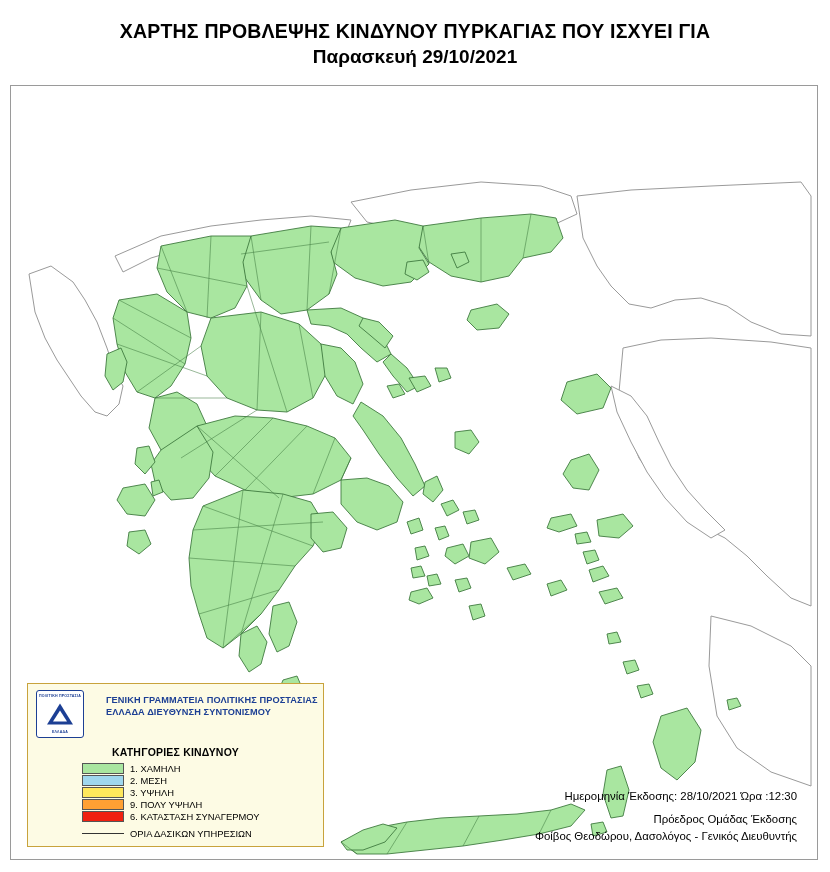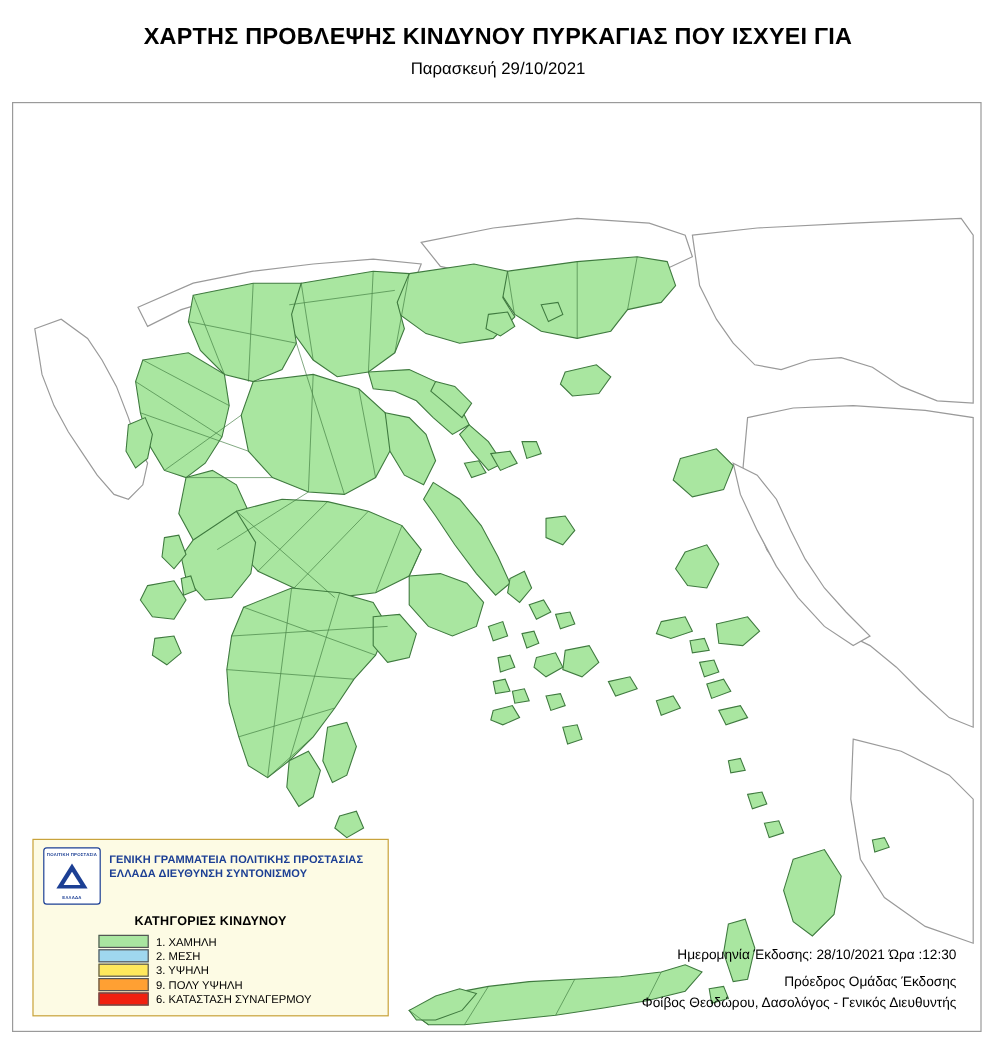--- a/index.html
+++ b/index.html
@@ -30,22 +30,22 @@
     text-align: center;
   }
   .title-line1 {
     font-size: 19.5px;
     font-weight: bold;
     letter-spacing: 0.2px;
     line-height: 26px;
     white-space: nowrap;
   }
   .title-line2 {
-    font-size: 14px;
-    font-weight: normal;
+    font-size: 19px;
+    font-weight: bold;
     line-height: 26px;
   }
   
   .map-frame {
     position: absolute;
     left: 10px;
     top: 85px;
     width: 808px;
     height: 775px;
     border: 1px solid #9a9a9a;
@@ -68,21 +68,21 @@
     bottom: 12px;
     width: 297px;
     background: #fdfbe4;
     border: 1px solid #c8a33c;
     box-sizing: border-box;
     padding: 6px 8px 7px 8px;
   }
   .legend-header {
     display: flex;
     align-items: flex-start;
-    gap: 7px;
+    gap: 22px;
   }
   .logo {
     width: 46px;
     height: 46px;
     border: 1px solid #1c3f94;
     border-radius: 3px;
     background: #ffffff;
     position: relative;
     flex: 0 0 auto;
     overflow: hidden;
@@ -362,20 +362,24 @@
         <div class="legend-row">
           <span class="swatch" style="background:#ffa033"></span>
           <span class="legend-label">9. ΠΟΛΥ ΥΨΗΛΗ</span>
         </div>
         <div class="legend-row">
           <span class="swatch" style="background:#f02010"></span>
           <span class="legend-label">6. ΚΑΤΑΣΤΑΣΗ ΣΥΝΑΓΕΡΜΟΥ</span>
         </div>
       </div>
 
+      <div class="legend-sep">
+        <span class="line-swatch"></span>
+        <span class="legend-label">ΟΡΙΑ ΔΑΣΙΚΩΝ ΥΠΗΡΕΣΙΩΝ</span>
+      </div>
     </div>
 
     <div class="credits">
       <div class="credits-line first">Ημερομηνία Έκδοσης: 28/10/2021  Ώρα :12:30</div>
       <div class="credits-line">Πρόεδρος Ομάδας Έκδοσης</div>
       <div class="credits-line">Φοίβος Θεοδώρου, Δασολόγος - Γενικός Διευθυντής</div>
     </div>
   </div>
 
 </div>

